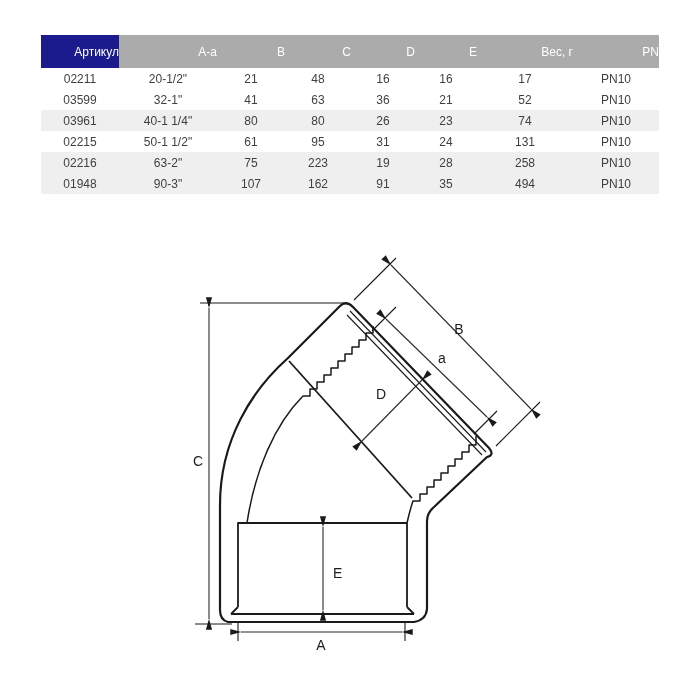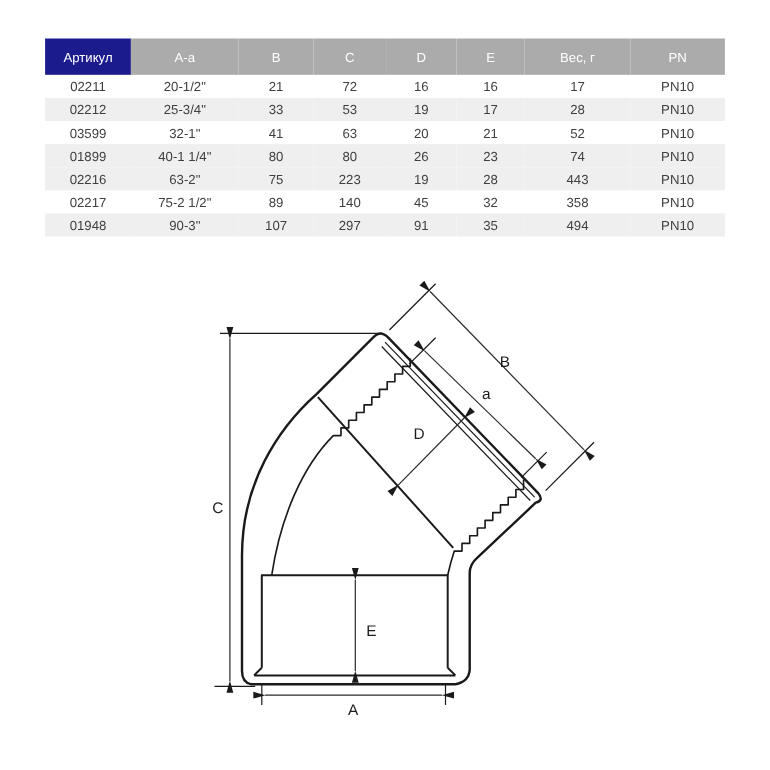--- a/index.html
+++ b/index.html
@@ -1,21 +1,21 @@
 <!DOCTYPE html>
 <html><head>
 <meta charset="utf-8">
 <style>
   html,body{margin:0;padding:0;background:#fff;}
   .page{position:relative;width:700px;height:700px;background:var(--page-bg,#fff);
         font-family:"Liberation Sans", sans-serif;overflow:hidden;}
   table.spec{position:absolute;left:41px;top:35px;width:618px;border-collapse:collapse;
              table-layout:fixed;font-size:12px;}
   table.spec th{height:33px;background:var(--header-bg);color:var(--header-text);
-                font-weight:normal;text-align:center;padding:0;font-size:12px;}
+                font-weight:normal;text-align:right;padding:0;font-size:12px;}
   table.spec th.article{background:var(--article-bg);}
   table.spec td{height:21px;text-align:center;padding:0;color:var(--row-text);}
   table.spec tr.alt td{background:var(--row-alt);}
   svg.diagram{position:absolute;left:0;top:0;}
   .outline{fill:none;stroke:var(--line);stroke-width:2.2;stroke-linejoin:round;}
   .inner{fill:none;stroke:var(--line);stroke-width:1.8;stroke-linejoin:round;}
   .thin{fill:none;stroke:var(--line);stroke-width:1.1;}
   .dim{fill:none;stroke:#2b2b2b;stroke-width:1.1;}
   .ah{fill:#1a1a1a;}
   .dimlabel{font-family:"Liberation Sans",sans-serif;font-size:14px;fill:#1c1c1c;}
@@ -46,81 +46,71 @@
           <th>E</th>
           <th>Вес, г</th>
           <th>PN</th>
         </tr>
       </thead>
     <tbody id="body-rows">
         <tr>
           <td>02211</td>
           <td>20-1/2"</td>
           <td>21</td>
-          <td>72</td>
+          <td>48</td>
           <td>16</td>
           <td>16</td>
           <td>17</td>
-          <td>PN10</td>
-        </tr>
-        <tr class="alt">
-          <td>02212</td>
-          <td>25-3/4"</td>
-          <td>33</td>
-          <td>53</td>
-          <td>19</td>
-          <td>17</td>
-          <td>28</td>
           <td>PN10</td>
         </tr>
         <tr>
           <td>03599</td>
           <td>32-1"</td>
           <td>41</td>
           <td>63</td>
-          <td>20</td>
+          <td>36</td>
           <td>21</td>
           <td>52</td>
           <td>PN10</td>
         </tr>
         <tr class="alt">
-          <td>01899</td>
+          <td>03961</td>
           <td>40-1 1/4"</td>
           <td>80</td>
           <td>80</td>
           <td>26</td>
           <td>23</td>
           <td>74</td>
+          <td>PN10</td>
+        </tr>
+        <tr>
+          <td>02215</td>
+          <td>50-1 1/2"</td>
+          <td>61</td>
+          <td>95</td>
+          <td>31</td>
+          <td>24</td>
+          <td>131</td>
           <td>PN10</td>
         </tr>
         <tr class="alt">
           <td>02216</td>
           <td>63-2"</td>
           <td>75</td>
           <td>223</td>
           <td>19</td>
           <td>28</td>
-          <td>443</td>
-          <td>PN10</td>
-        </tr>
-        <tr>
-          <td>02217</td>
-          <td>75-2 1/2"</td>
-          <td>89</td>
-          <td>140</td>
-          <td>45</td>
-          <td>32</td>
-          <td>358</td>
+          <td>258</td>
           <td>PN10</td>
         </tr>
         <tr class="alt">
           <td>01948</td>
           <td>90-3"</td>
           <td>107</td>
-          <td>297</td>
+          <td>162</td>
           <td>91</td>
           <td>35</td>
           <td>494</td>
           <td>PN10</td>
         </tr>
       </tbody>
   </table>
 
   <svg class="diagram" width="700" height="700" viewBox="0 0 700 700">
     <defs>

